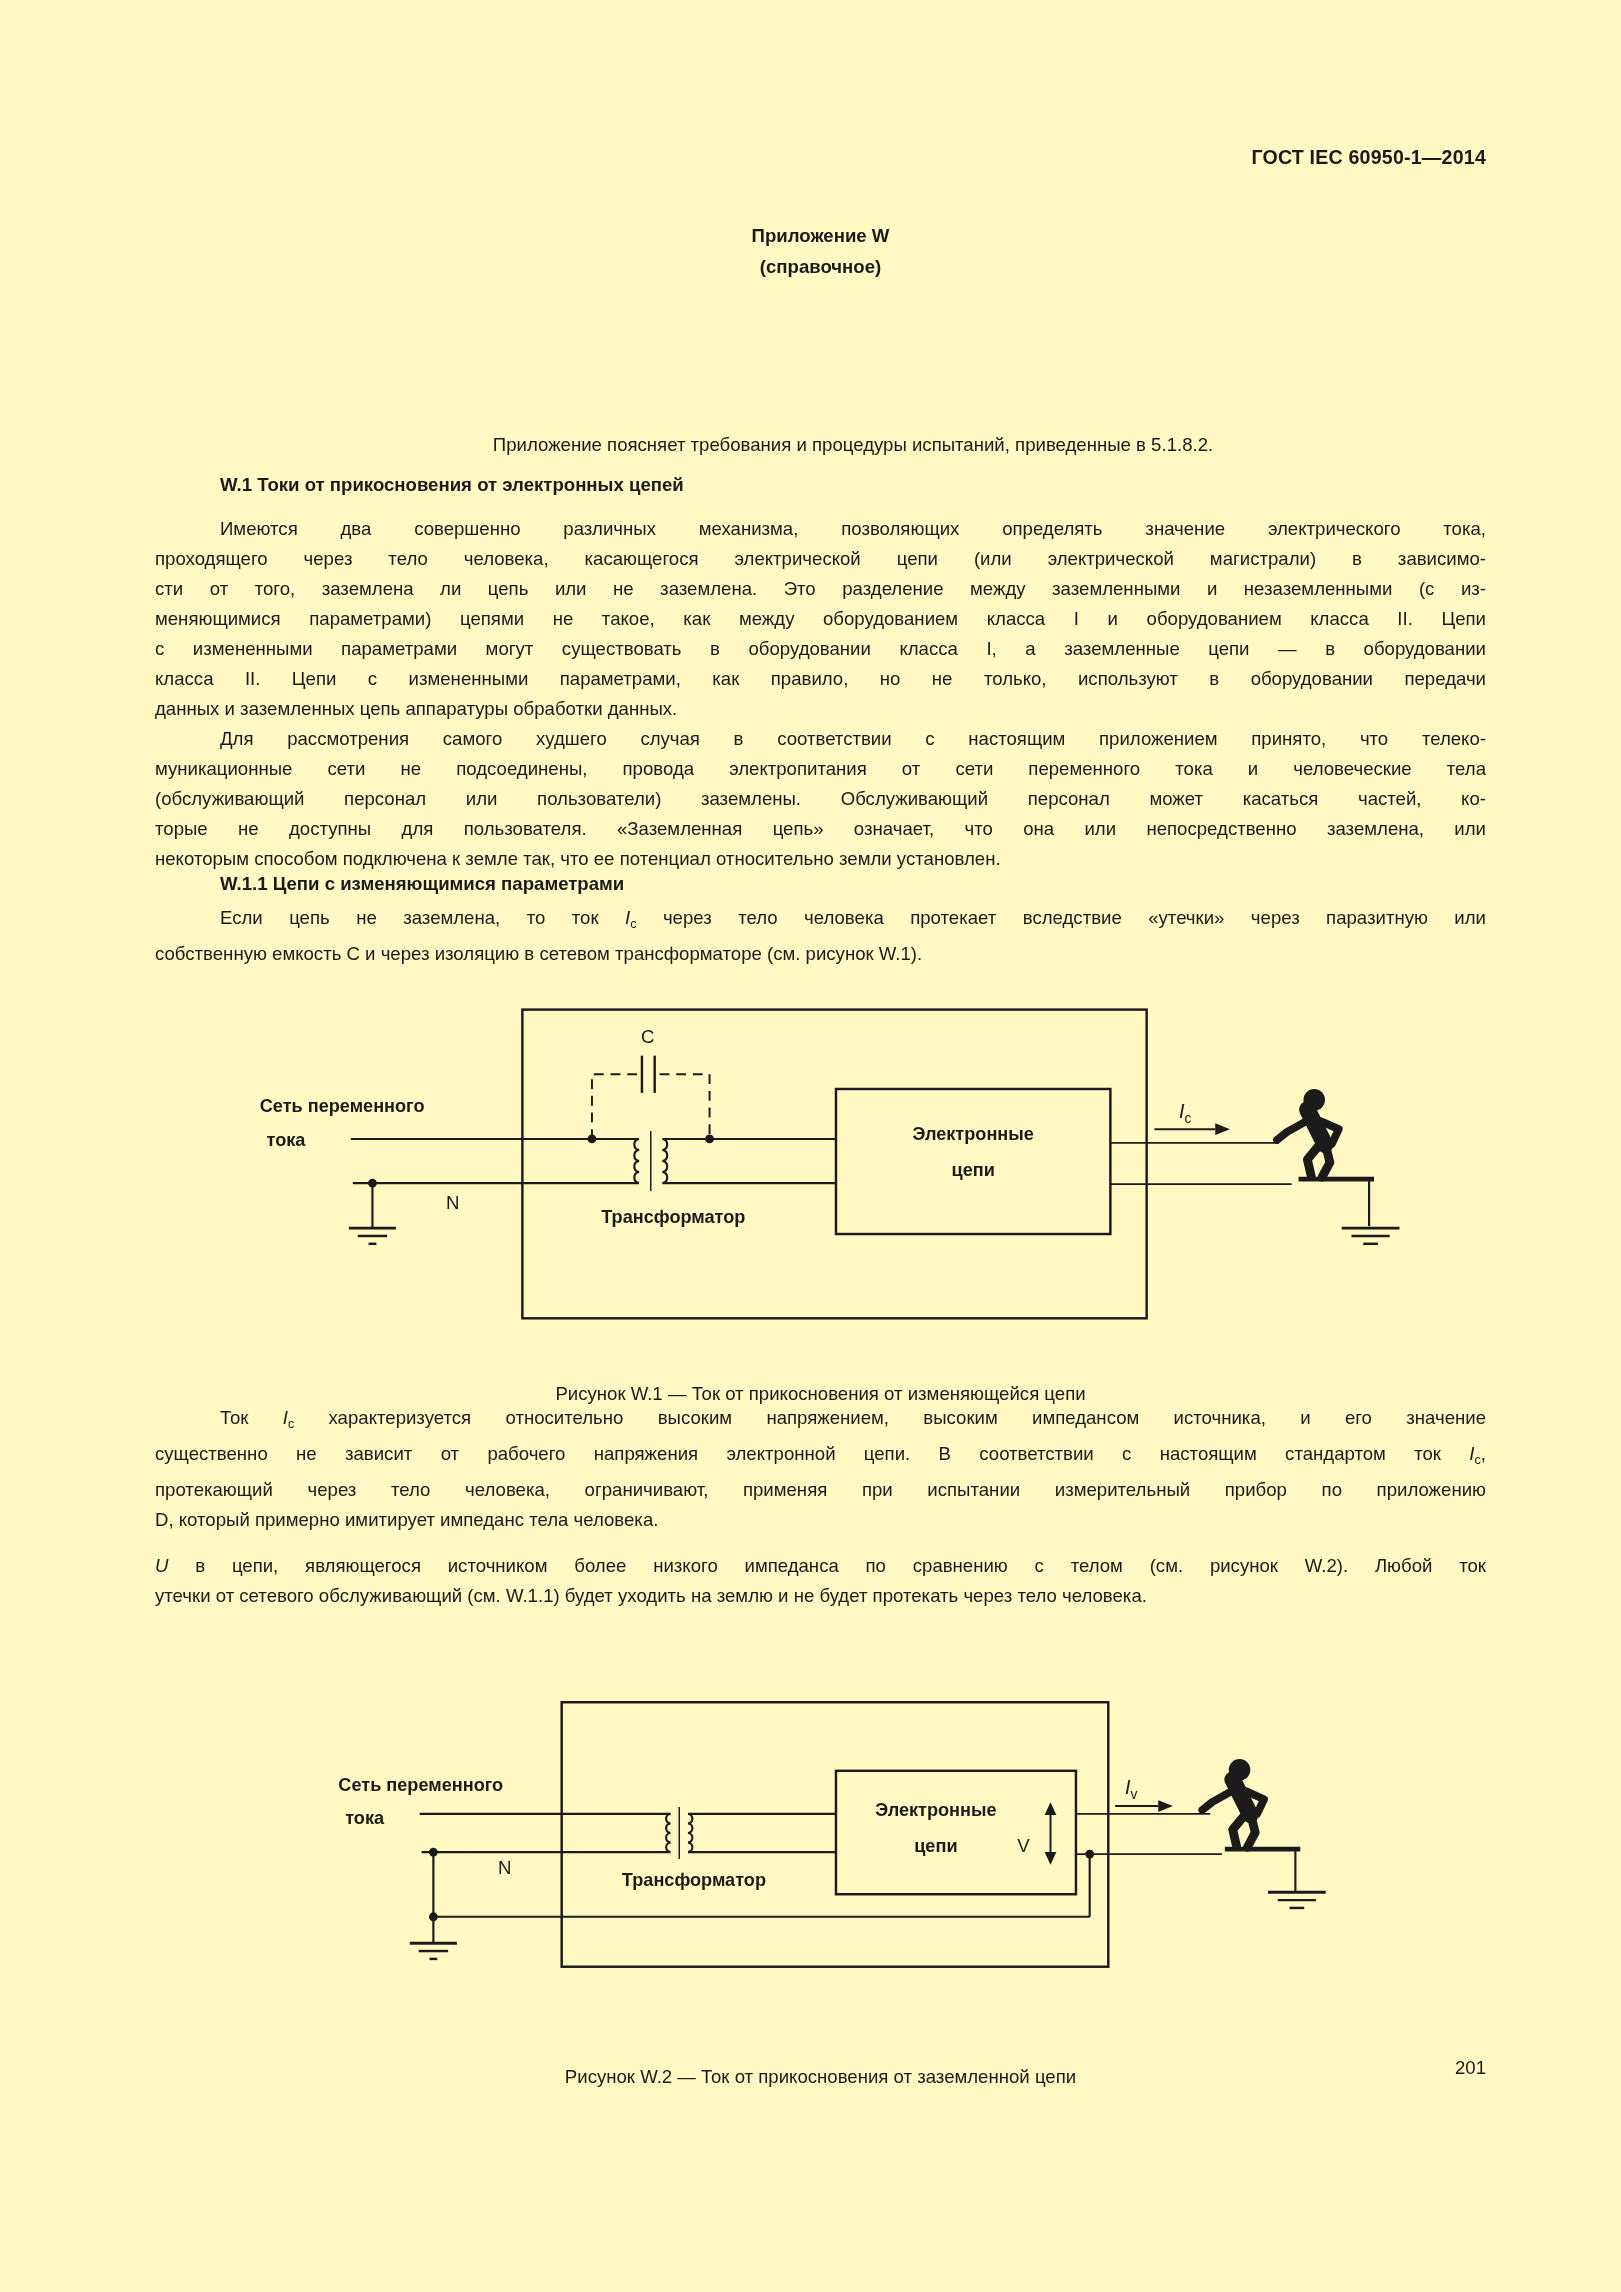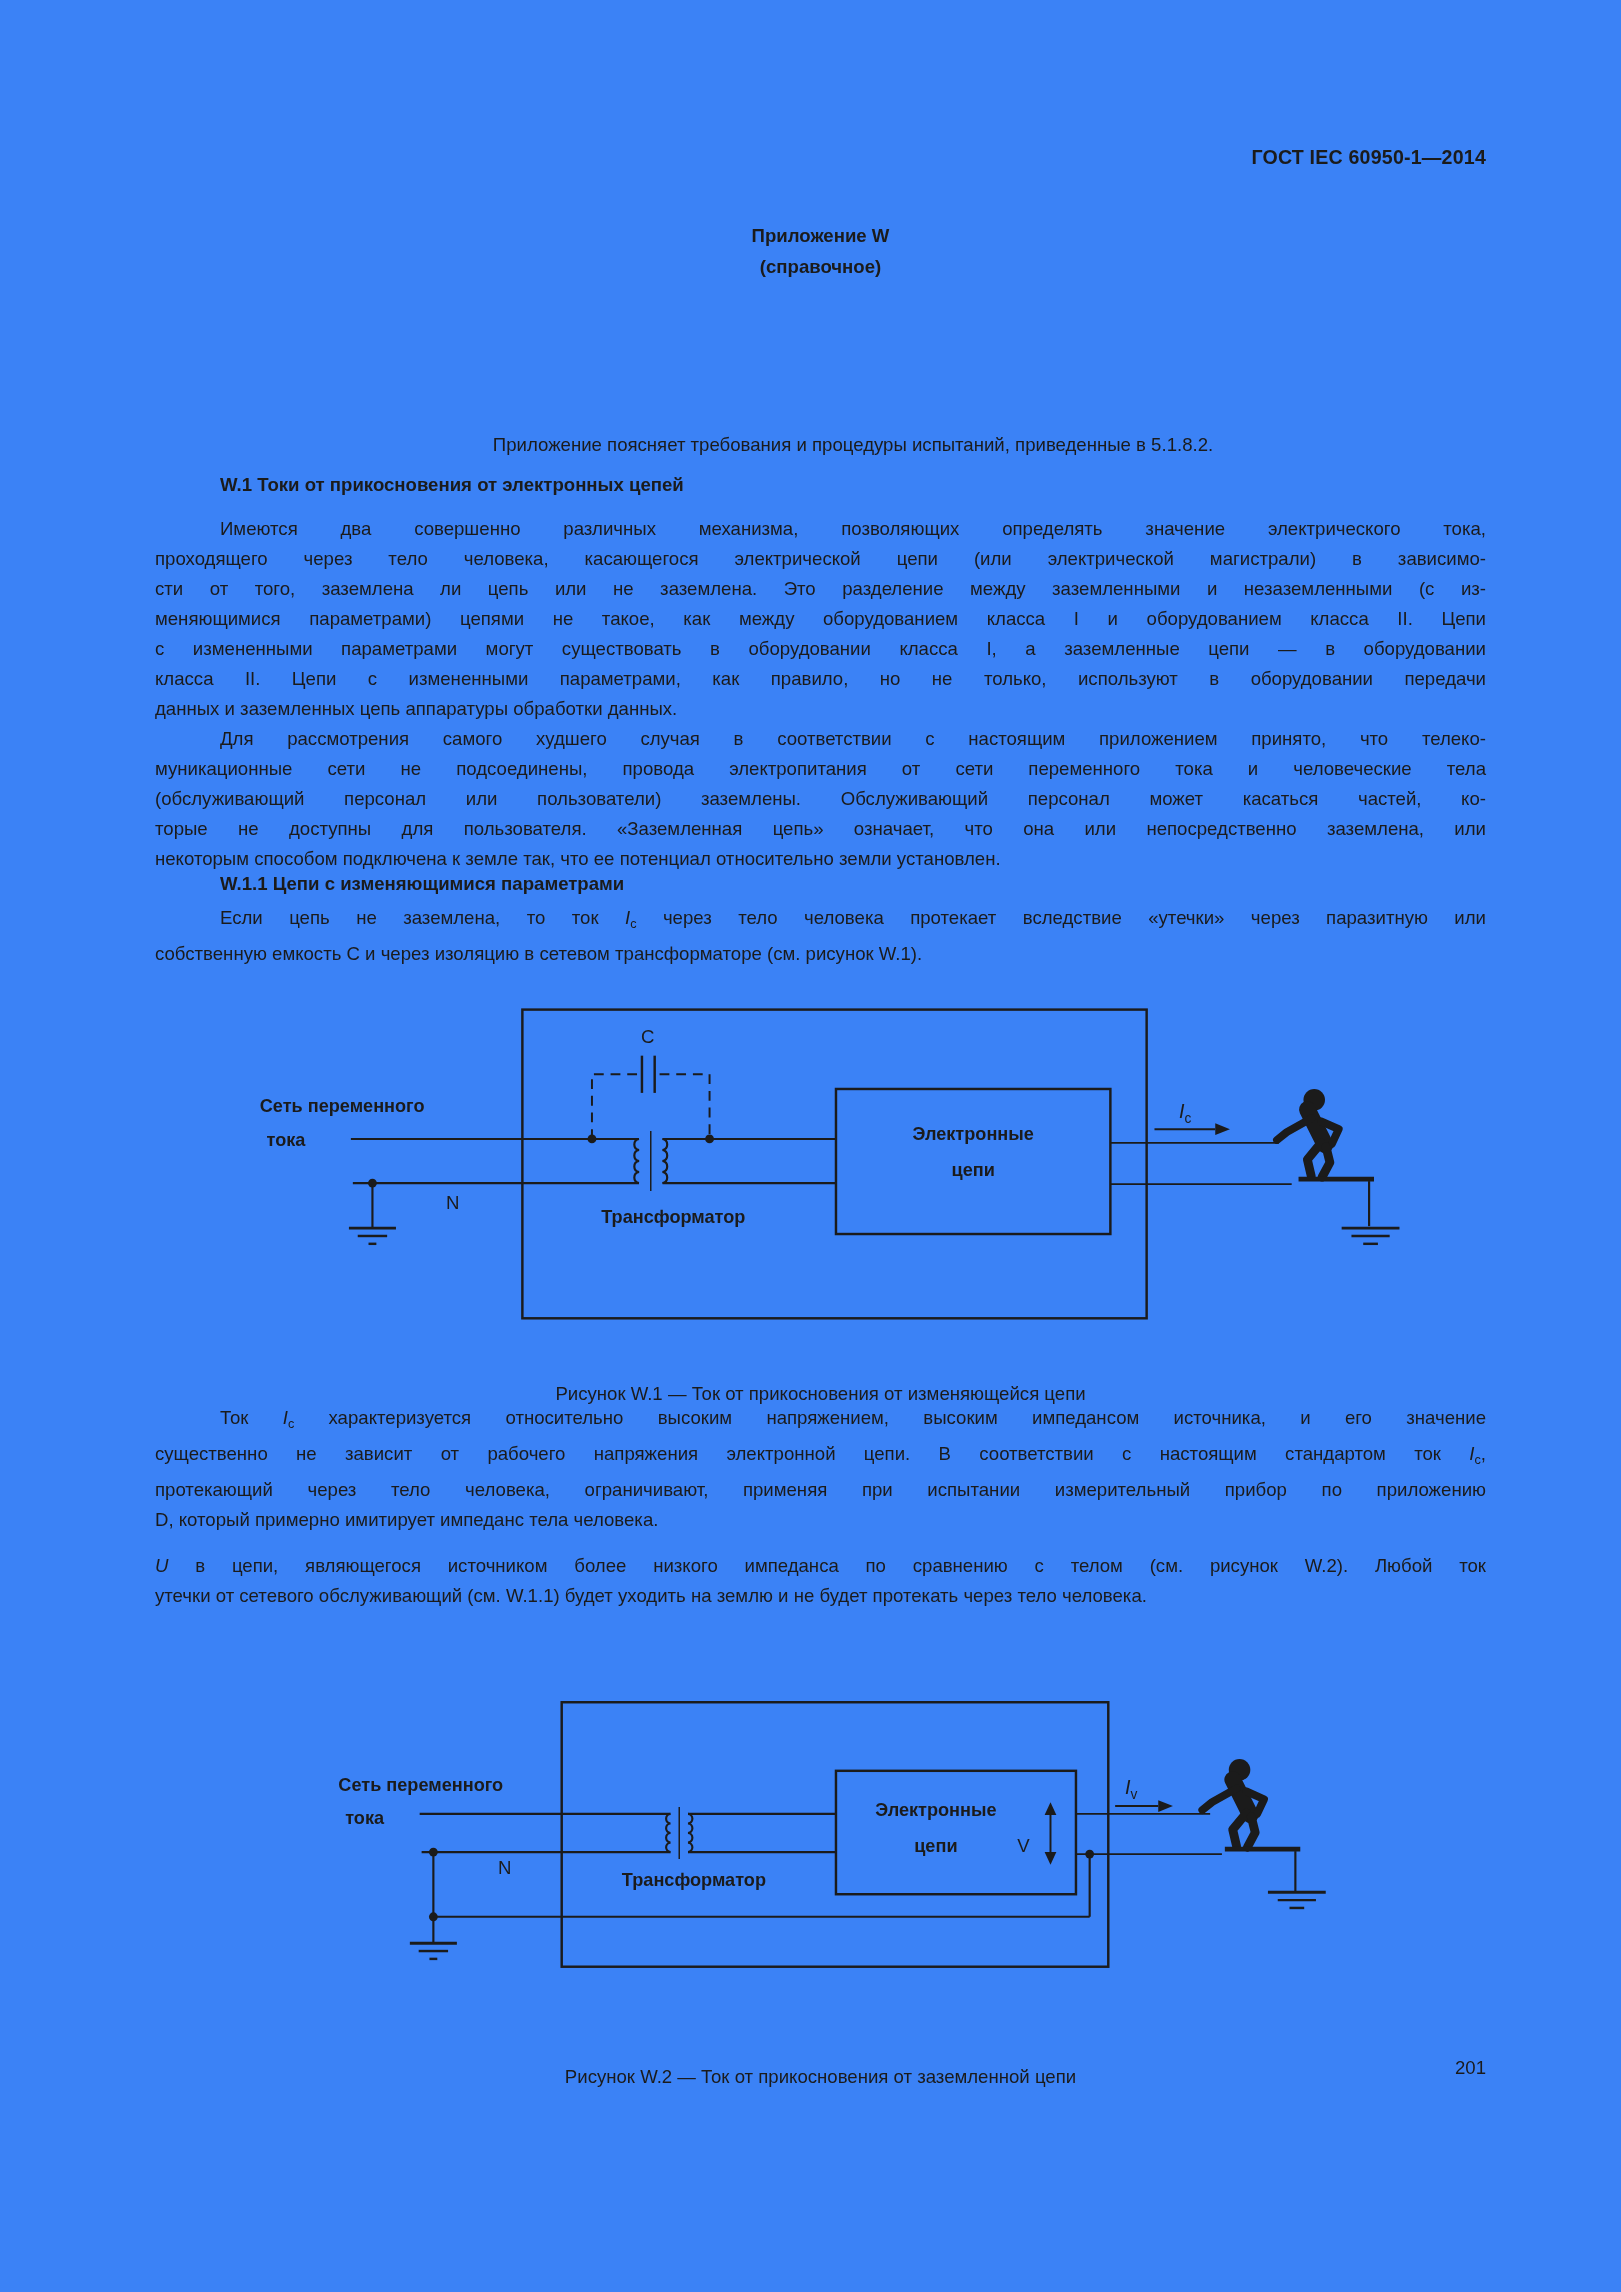--- a/index.html
+++ b/index.html
@@ -1,17 +1,17 @@
 <!DOCTYPE html>
 <html><head>
 <meta charset="utf-8">
 <style>
   html,body{margin:0;padding:0;background:#888;}
   .page{
-    position:relative;width:1621px;height:2293px;background:#3b82f6;
+    position:relative;width:1621px;height:2293px;background:#fef9c3;
     font-family:"Liberation Sans",sans-serif;color:#1b1b1b;overflow:hidden;
     margin:0 auto;
   }
   .abs{position:absolute;}
   .doc-header{left:155px;width:1331px;top:146px;font-size:19.6px;font-weight:bold;text-align:right;letter-spacing:0.2px;}
   .annex{left:155px;width:1331px;top:220px;text-align:center;font-size:18.6px;font-weight:bold;line-height:31px;}
   .main-title{left:155px;width:1331px;top:371px;text-align:center;font-size:19.6px;font-weight:bold;}
   .para{left:155px;width:1331px;font-size:18.6px;}
   .tline{line-height:30px;text-align:justify;text-align-last:justify;white-space:nowrap;}
   .tline.first{padding-left:65px;}

